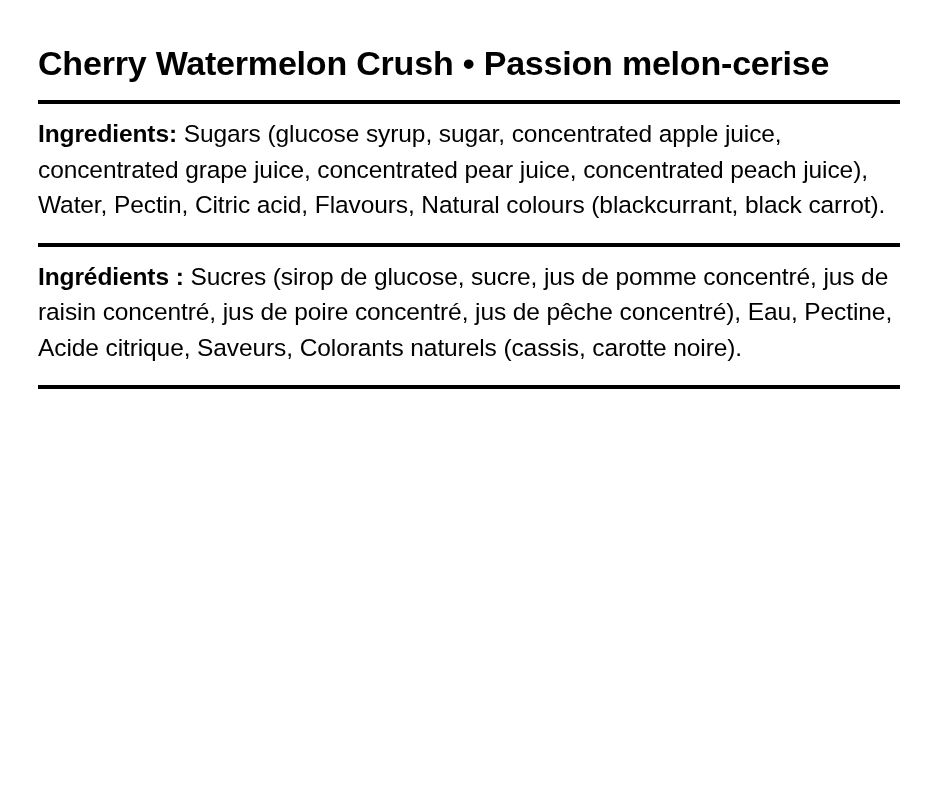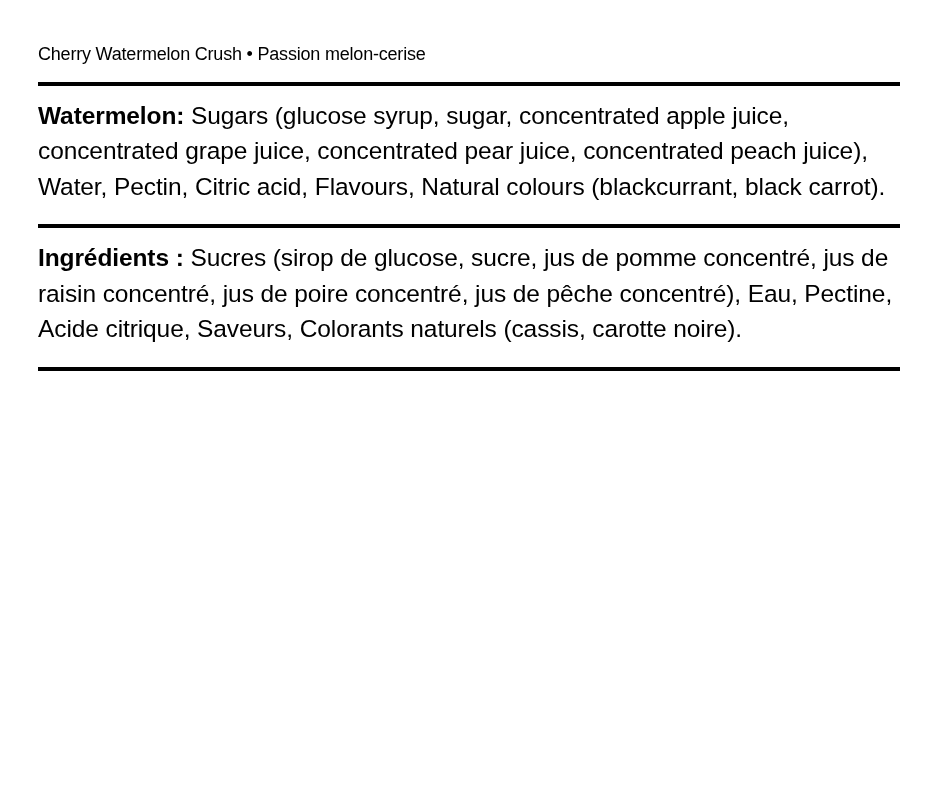--- a/index.html
+++ b/index.html
@@ -14,22 +14,22 @@
     color: #000000;
     -webkit-font-smoothing: antialiased;
   }
   .label-panel {
     position: absolute;
     left: 38px;
     top: 44px;
     width: 862px;
   }
   .product-title {
-    font-size: 18px;
-    font-weight: normal;
+    font-size: 34px;
+    font-weight: bold;
     letter-spacing: -0.2px;
     line-height: 1.15;
     margin: 0 0 0 0;
     white-space: nowrap;
   }
   .rule {
     height: 4px;
     background: #000000;
     width: 100%;
   }
@@ -60,21 +60,21 @@
 </head>
 <body>
 
 <div class="label-panel">
 
   <h1 class="product-title">Cherry Watermelon Crush • Passion melon-cerise</h1>
 
   <div class="rule rule-title"></div>
 
   <div class="section">
-    <p><span class="lead">Watermelon:</span><span> Sugars (glucose syrup, sugar, concentrated apple juice, concentrated grape juice, concentrated pear juice, concentrated peach juice), Water, Pectin, Citric acid, Flavours, Natural colours (blackcurrant, black carrot).</span></p>
+    <p><span class="lead">Ingredients:</span><span> Sugars (glucose syrup, sugar, concentrated apple juice, concentrated grape juice, concentrated pear juice, concentrated peach juice), Water, Pectin, Citric acid, Flavours, Natural colours (blackcurrant, black carrot).</span></p>
   </div>
 
   <div class="rule rule-mid"></div>
 
   <div class="section">
     <p><span class="lead">Ingrédients :</span><span> Sucres (sirop de glucose, sucre, jus de pomme concentré, jus de raisin concentré, jus de poire concentré, jus de pêche concentré), Eau, Pectine, Acide citrique, Saveurs, Colorants naturels (cassis, carotte noire).</span></p>
   </div>
 
   <div class="rule rule-bottom"></div>
 

